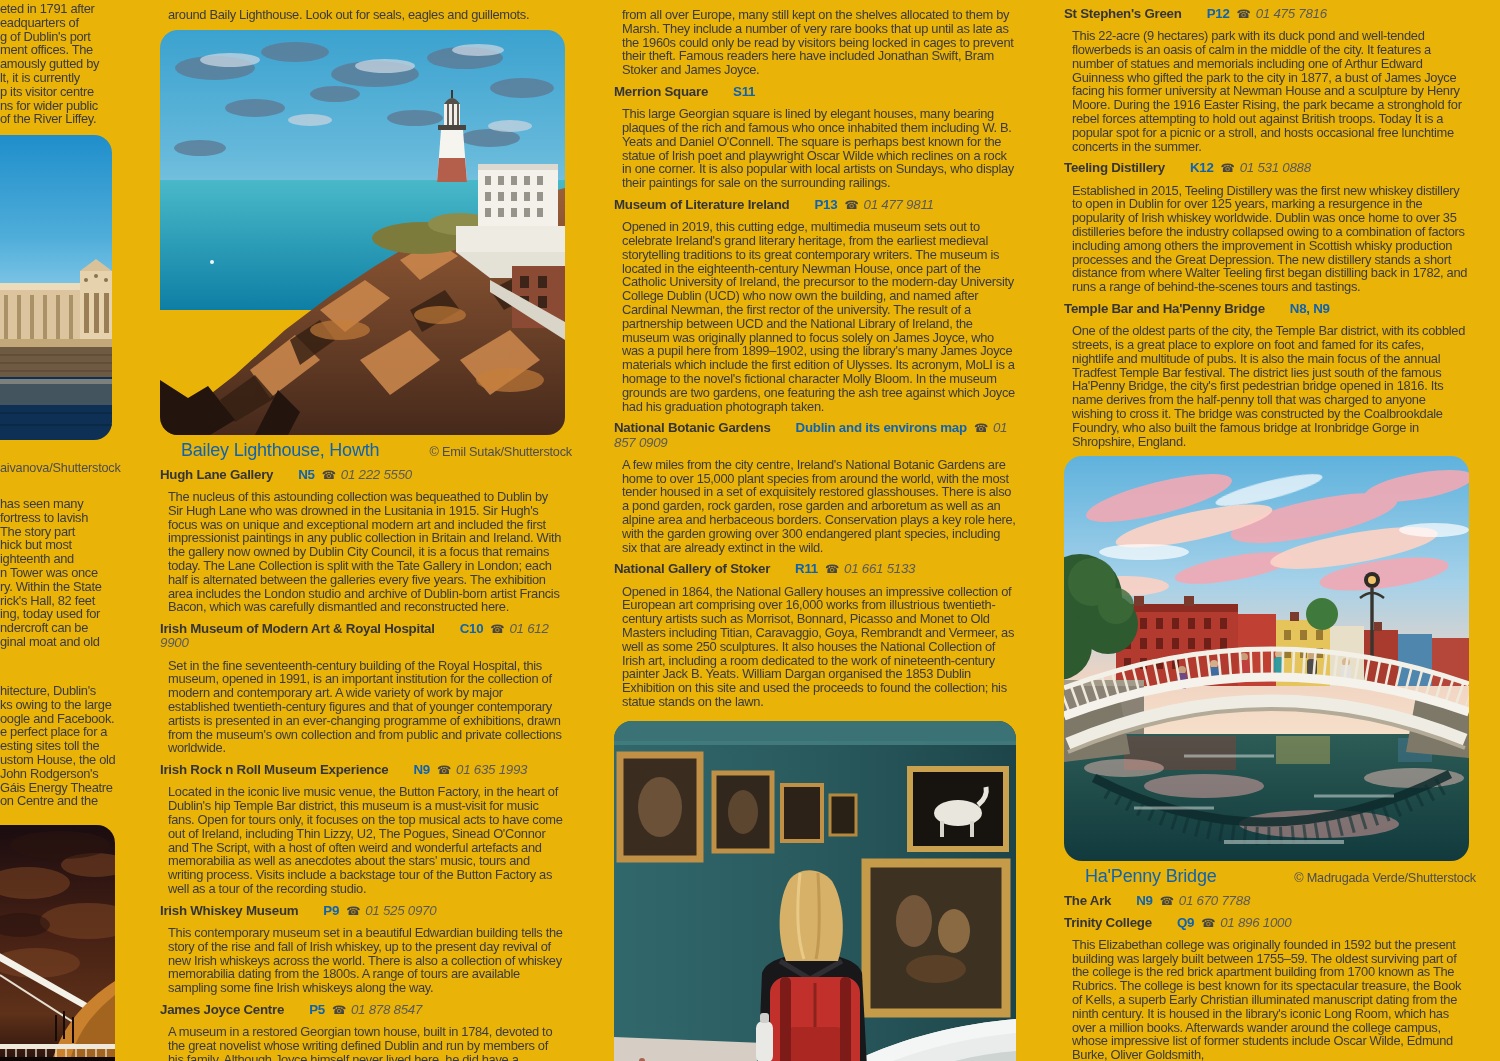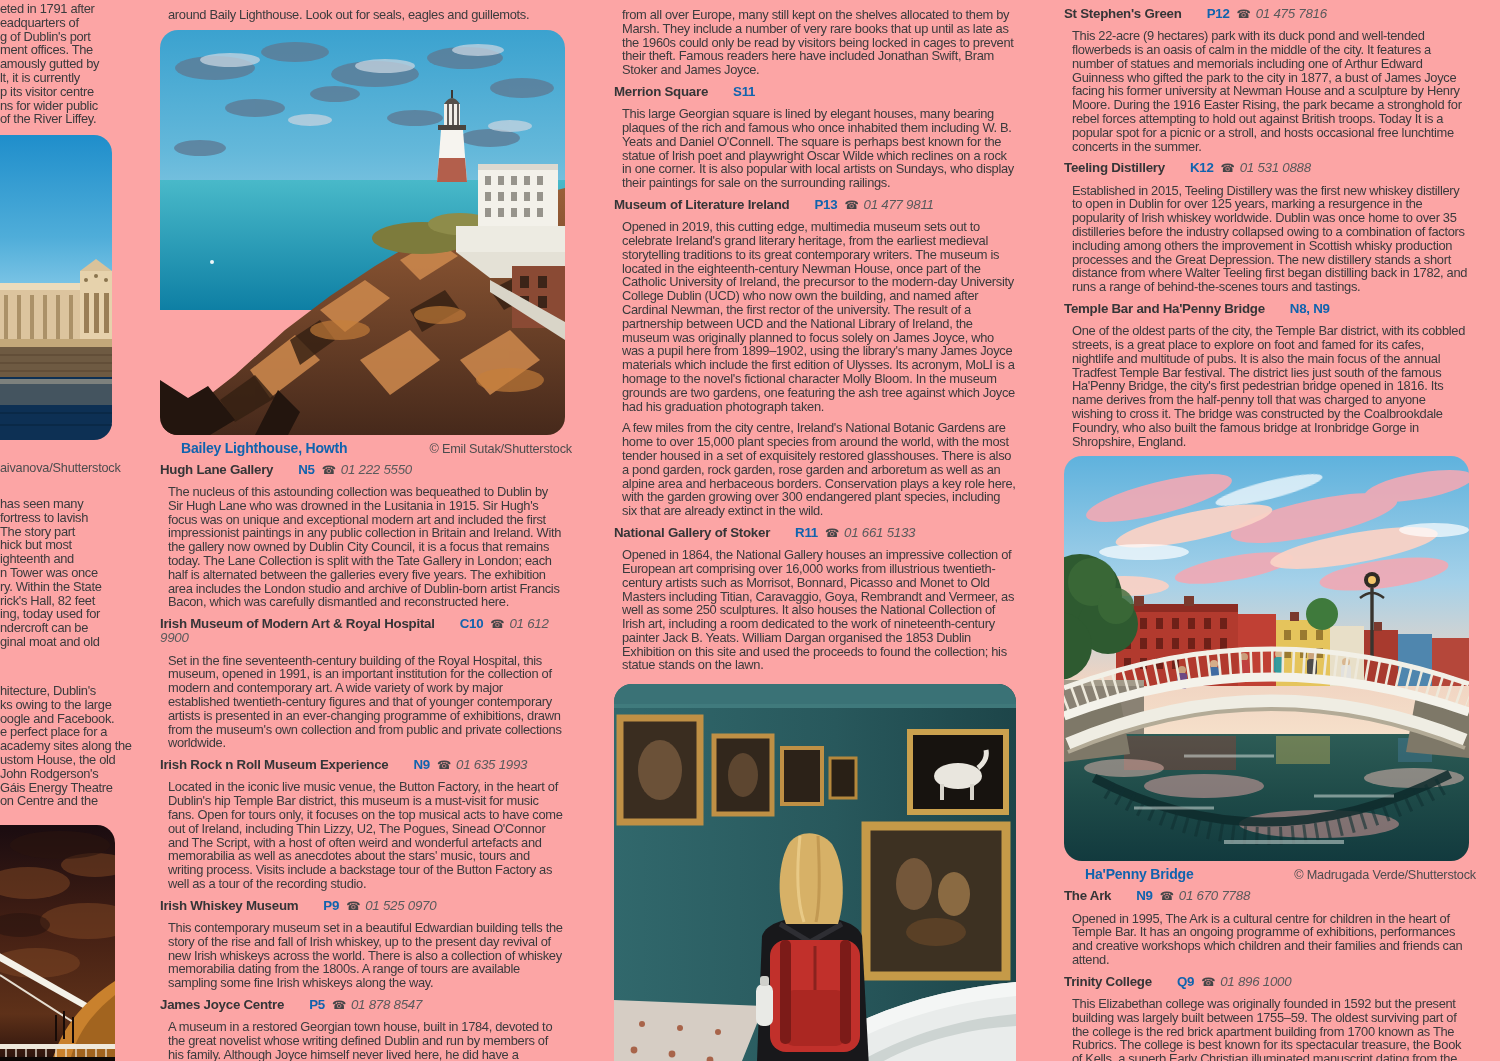--- a/index.html
+++ b/index.html
@@ -1,30 +1,30 @@
 <!DOCTYPE html>
 <html style="--accent_blue: #1063ae; --body_text: #3b3b3d; --credit_text: #4c4c4e;"><head>
 <meta charset="utf-8">
 <style>
   html,body{margin:0;padding:0;background:#fff;}
-  .page{position:relative;width:1500px;height:1061px;background:#fca5a5;overflow:hidden;
+  .page{position:relative;width:1500px;height:1061px;background:#eab308;overflow:hidden;
         font-family:"Liberation Sans",sans-serif;color:#3b3b3d;}
   .col{position:absolute;top:0;}
   #col1{left:0;width:130px;height:1061px;}
   #col2{left:160px;width:412px;}
   #col3{left:614px;width:410px;}
   #col4{left:1064px;width:412px;}
   p{margin:8px;}
   .frag,.eb,.lead,.introline{font-size:12.9px;line-height:13.8px;letter-spacing:-0.32px;color:#3b3b3d;}
   .eh{font-size:13.3px;line-height:14.2px;margin:7px 0 0 0;letter-spacing:-0.25px;font-weight:bold;color:#353537;}
   .eref{color:var(--accent_blue,#1063ae);margin-left:25px;}
   .tel{margin-left:7px;font-weight:normal;font-size:11.5px;color:#454547;}
   .eph{margin-left:5px;font-weight:normal;font-style:italic;color:#5a5a5c;}
   .caprow{display:flex;justify-content:space-between;align-items:baseline;margin-top:5px;}
-  .capt{color:var(--accent_blue,#1063ae);font-weight:bold;font-size:14px;letter-spacing:-0.2px;padding-left:21px;}
+  .capt{color:var(--accent_blue,#1063ae);font-weight:normal;font-size:18px;letter-spacing:-0.2px;padding-left:21px;}
   .capc{color:#4c4c4e;font-size:12.7px;letter-spacing:-0.2px;}
   .photo{display:block;overflow:hidden;line-height:0;}
   .photo svg{display:block;}
   .r18{border-radius:18px;}
   #photoA{position:absolute;top:135px;left:0;width:112px;height:305px;border-radius:0 18px 18px 0;}
   #photoB{position:absolute;top:825px;left:0;width:115px;height:236px;border-radius:0 18px 0 0;}
   .c1block{position:absolute;left:0;white-space:nowrap;}
   #photo-bailey{width:405px;height:405px;margin-top:6px;}
   #photo-gallery{width:402px;height:402px;margin-top:12px;}
   #photo-hapenny{width:405px;height:405px;margin-top:6px;}
@@ -110,21 +110,21 @@
       <div>ing, today used for</div>
       <div>ndercroft can be</div>
       <div>ginal moat and old</div>
     </div>
 
     <div class="c1block frag" style="top:684px">
       <div>hitecture, Dublin's</div>
       <div>ks owing to the large</div>
       <div>oogle and Facebook.</div>
       <div>e perfect place for a</div>
-      <div>academy sites along the</div>
+      <div>esting sites toll the</div>
       <div>ustom House, the old</div>
       <div>John Rodgerson's</div>
       <div>Gáis Energy Theatre</div>
       <div>on Centre and the</div>
     </div>
 
     <div id="photoB" class="photo">
       <svg viewBox="0 0 115 236" width="115" height="236">
         <defs>
           <linearGradient id="gB-sky" x1="0" y1="0" x2="0" y2="1">
@@ -315,20 +315,21 @@
 
     <div class="entry">
       <p class="eh"><span>Merrion Square</span><span class="eref">S11</span></p>
       <p class="eb">This large Georgian square is lined by elegant houses, many bearing plaques of the rich and famous who once inhabited them including W. B. Yeats and Daniel O'Connell. The square is perhaps best known for the statue of Irish poet and playwright Oscar Wilde which reclines on a rock in one corner. It is also popular with local artists on Sundays, who display their paintings for sale on the surrounding railings.</p>
     </div>
     <div class="entry">
       <p class="eh"><span>Museum of Literature Ireland</span><span class="eref">P13</span><span class="tel">☎</span><span class="eph">01 477 9811</span></p>
       <p class="eb">Opened in 2019, this cutting edge, multimedia museum sets out to celebrate Ireland's grand literary heritage, from the earliest medieval storytelling traditions to its great contemporary writers. The museum is located in the eighteenth-century Newman House, once part of the Catholic University of Ireland, the precursor to the modern-day University College Dublin (UCD) who now own the building, and named after Cardinal Newman, the first rector of the university. The result of a partnership between UCD and the National Library of Ireland, the museum was originally planned to focus solely on James Joyce, who was a pupil here from 1899–1902, using the library's many James Joyce materials which include the first edition of Ulysses. Its acronym, MoLI is a homage to the novel's fictional character Molly Bloom. In the museum grounds are two gardens, one featuring the ash tree against which Joyce had his graduation photograph taken.</p>
     </div>
     <div class="entry">
+      <p class="eh"><span>National Botanic Gardens</span><span class="eref">Dublin and its environs map</span><span class="tel">☎</span><span class="eph">01 857 0909</span></p>
       <p class="eb">A few miles from the city centre, Ireland's National Botanic Gardens are home to over 15,000 plant species from around the world, with the most tender housed in a set of exquisitely restored glasshouses. There is also a pond garden, rock garden, rose garden and arboretum as well as an alpine area and herbaceous borders. Conservation plays a key role here, with the garden growing over 300 endangered plant species, including six that are already extinct in the wild.</p>
     </div>
     <div class="entry">
       <p class="eh"><span>National Gallery of Stoker</span><span class="eref">R11</span><span class="tel">☎</span><span class="eph">01 661 5133</span></p>
       <p class="eb">Opened in 1864, the National Gallery houses an impressive collection of European art comprising over 16,000 works from illustrious twentieth-century artists such as Morrisot, Bonnard, Picasso and Monet to Old Masters including Titian, Caravaggio, Goya, Rembrandt and Vermeer, as well as some 250 sculptures. It also houses the National Collection of Irish art, including a room dedicated to the work of nineteenth-century painter Jack B. Yeats. William Dargan organised the 1853 Dublin Exhibition on this site and used the proceeds to found the collection; his statue stands on the lawn.</p>
     </div>
 
     <div id="photo-gallery" class="photo r18">
       <svg viewBox="0 0 402 402" width="402" height="402">
         <defs>
@@ -539,21 +540,20 @@
       </svg>
     </div>
 
     <div class="caprow">
       <span class="capt">Ha'Penny Bridge</span>
       <span class="capc">© Madrugada Verde/Shutterstock</span>
     </div>
 
     <div class="entry">
       <p class="eh"><span>The Ark</span><span class="eref">N9</span><span class="tel">☎</span><span class="eph">01 670 7788</span></p>
-      <p class="eb">Opened in 1995, The Ark is a cultural centre for children in the heart of Temple Bar. It has an ongoing programme of exhibitions, performances and creative workshops which children and their families and friends can attend.</p>
     </div>
     <div class="entry">
       <p class="eh"><span>Trinity College</span><span class="eref">Q9</span><span class="tel">☎</span><span class="eph">01 896 1000</span></p>
       <p class="eb">This Elizabethan college was originally founded in 1592 but the present building was largely built between 1755–59. The oldest surviving part of the college is the red brick apartment building from 1700 known as The Rubrics. The college is best known for its spectacular treasure, the Book of Kells, a superb Early Christian illuminated manuscript dating from the ninth century. It is housed in the library's iconic Long Room, which has over a million books. Afterwards wander around the college campus, whose impressive list of former students include Oscar Wilde, Edmund Burke, Oliver Goldsmith,</p>
     </div>
   </div>
 
 </div>
 
 </body></html>

